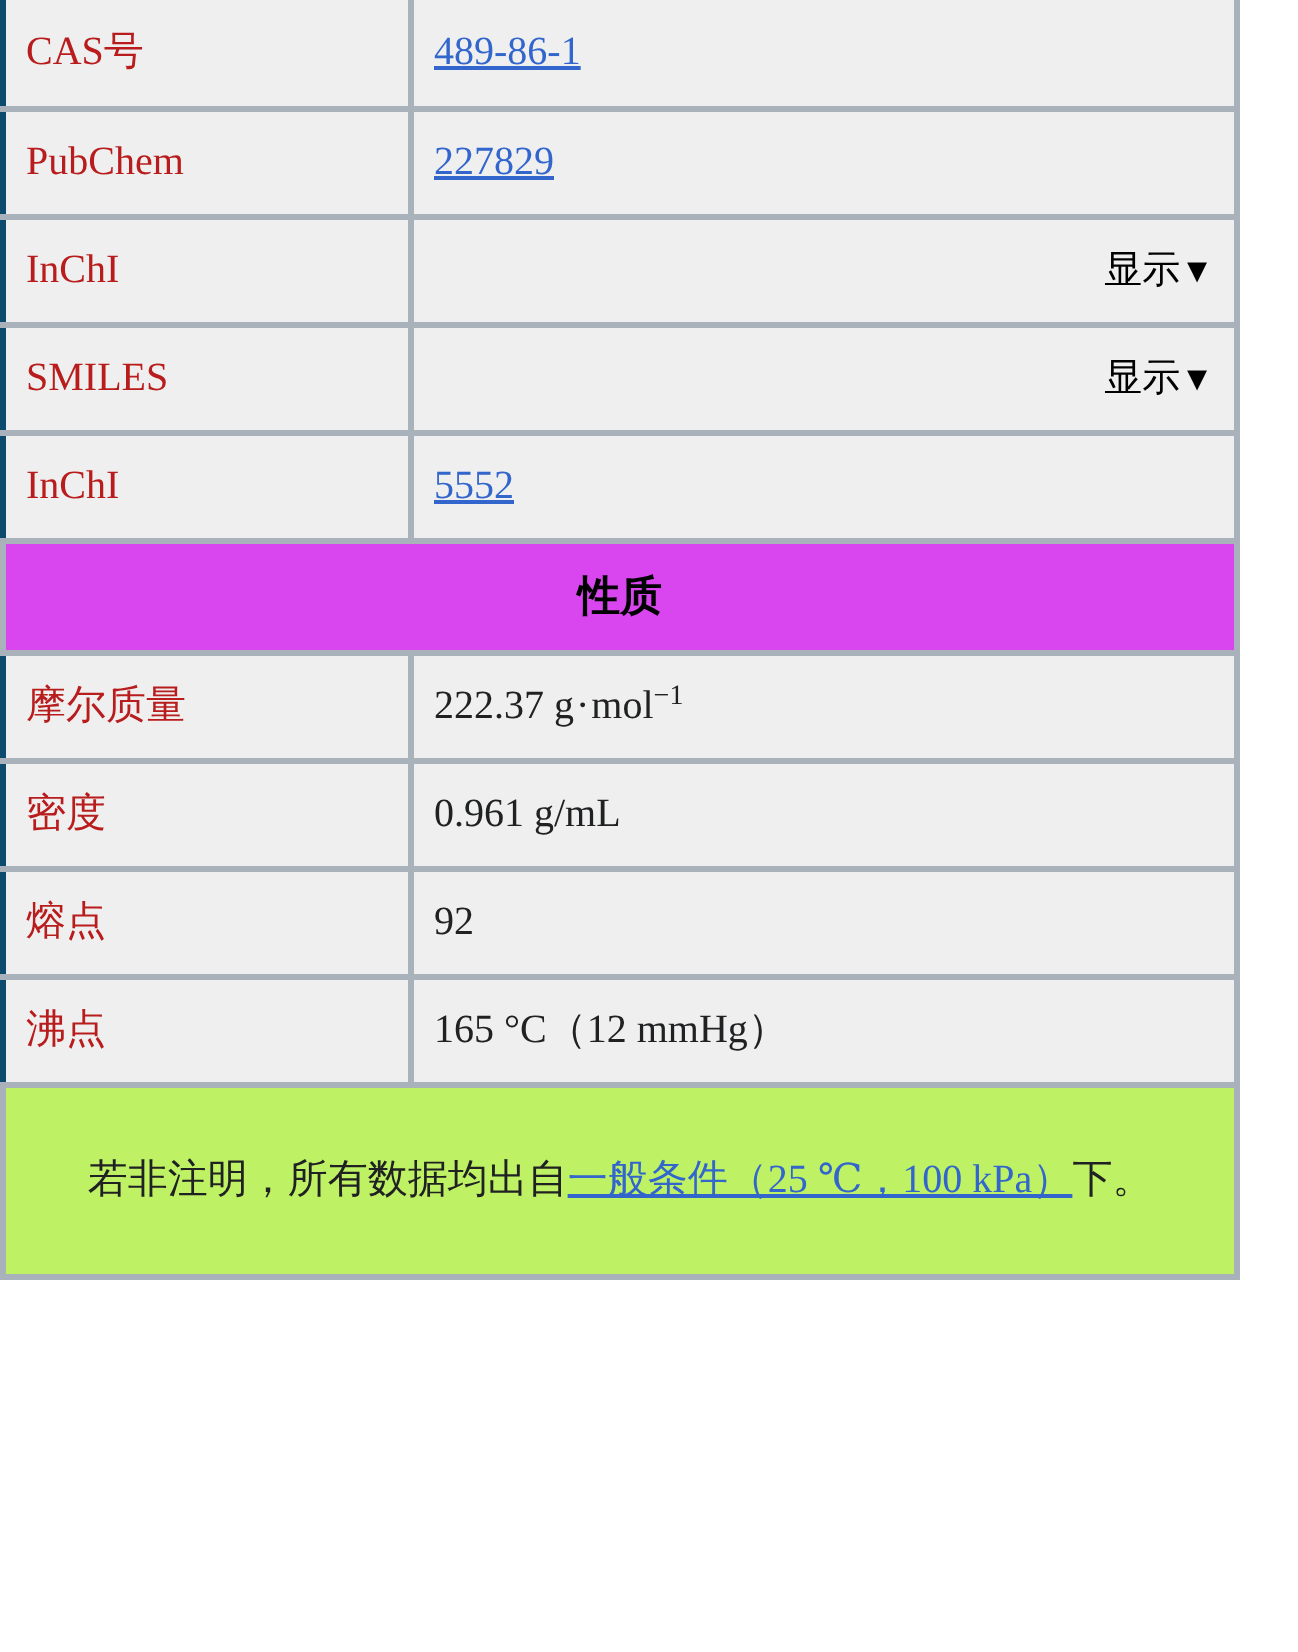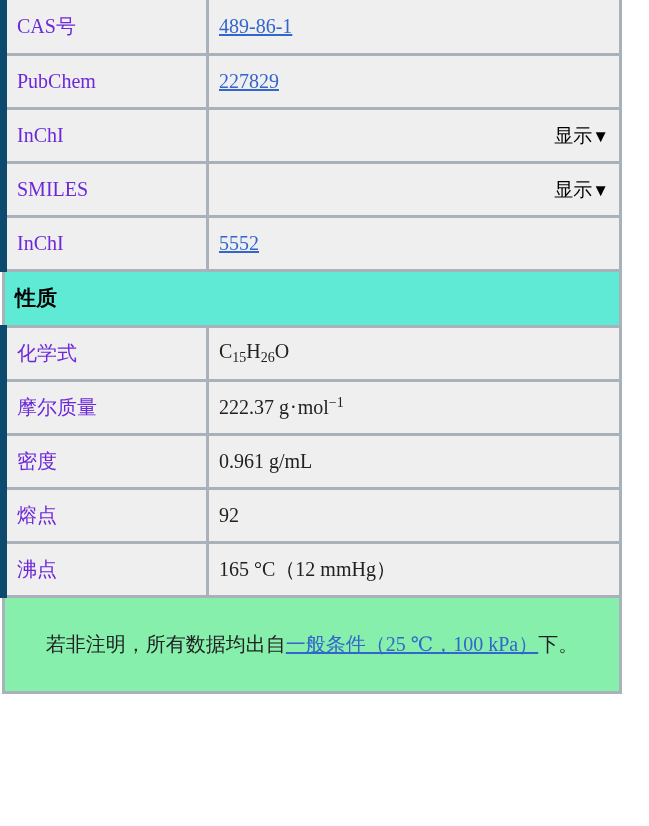--- a/index.html
+++ b/index.html
@@ -30,23 +30,23 @@
     padding: 0 10px;
     font-size: 20px;
     line-height: 1.25;
     vertical-align: middle;
     height: 54px;
     box-sizing: border-box;
   }
 
   
   #infobox td.label {
-    border-left: 7px solid #0c4a6e;
+    border-left: 3px solid #0c4a6e;
     width: 204px;
-    color: #6d28d9;
+    color: #b91c1c;
     white-space: nowrap;
   }
 
   #infobox td.value {
     color: #202122;
     width: 413px;
   }
 
   .lnk { color: #3366cc; text-decoration: underline; }
 
@@ -72,32 +72,32 @@
   .mono {
     font-family: "Liberation Mono", "DejaVu Sans Mono", monospace;
     font-size: 16px;
     letter-spacing: 0px;
     color: #202122;
   }
 
   
   #infobox td.section {
     border-left: 3px solid #a9b1ba;
-    background: #5eead4;
-    text-align: left;
+    background: #d946ef;
+    text-align: center;
     font-weight: bold;
     font-size: 21px;
     color: #000000;
     height: 56px;
   }
 
   
   #infobox td.footnote {
     border-left: 3px solid #a9b1ba;
-    background: #86efac;
+    background: #bef264;
     text-align: center;
     font-size: 20px;
     color: #202122;
     height: 96px;
     line-height: 1.55;
     padding: 8px 14px;
   }
 
   sub { font-size: 0.70em; vertical-align: -0.28em; }
   sup { font-size: 0.70em; vertical-align: 0.50em; }
@@ -144,24 +144,20 @@
       <td class="label">InChI</td>
       <td class="value">
         <span class="lnk">5552</span>
       </td>
     </tr>
 
     <tr>
       <td class="section" colspan="2">性质</td>
     </tr>
 
-    <tr>
-      <td class="label">化学式</td>
-      <td class="value"><span>C</span><sub>15</sub><span>H</span><sub>26</sub><span>O</span></td>
-    </tr>
 
     <tr>
       <td class="label">摩尔质量</td>
       <td class="value"><span>222.37</span>&nbsp;<span>g</span><span class="unit-sep">·</span><span>mol</span><sup>−1</sup></td>
     </tr>
 
     <tr>
       <td class="label">密度</td>
       <td class="value">0.961 g/mL</td>
     </tr>

